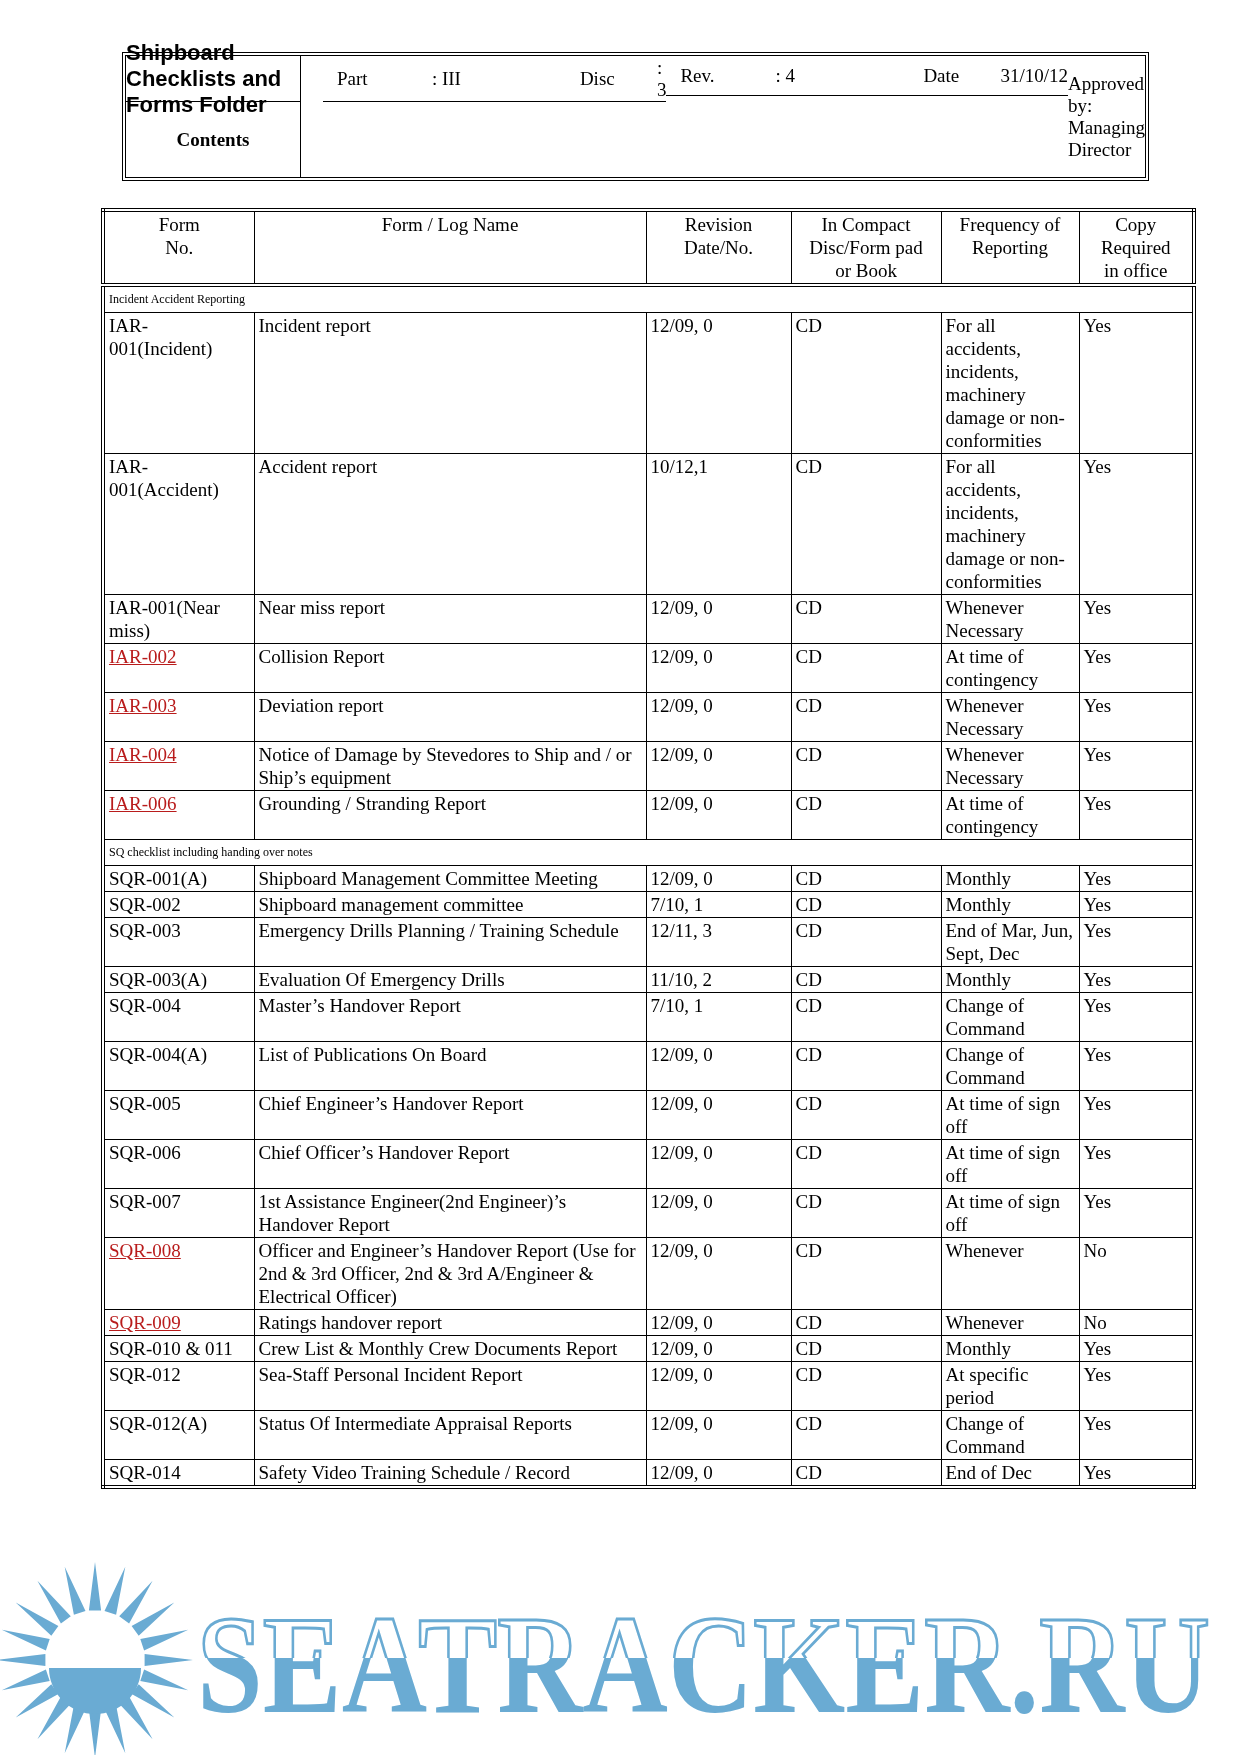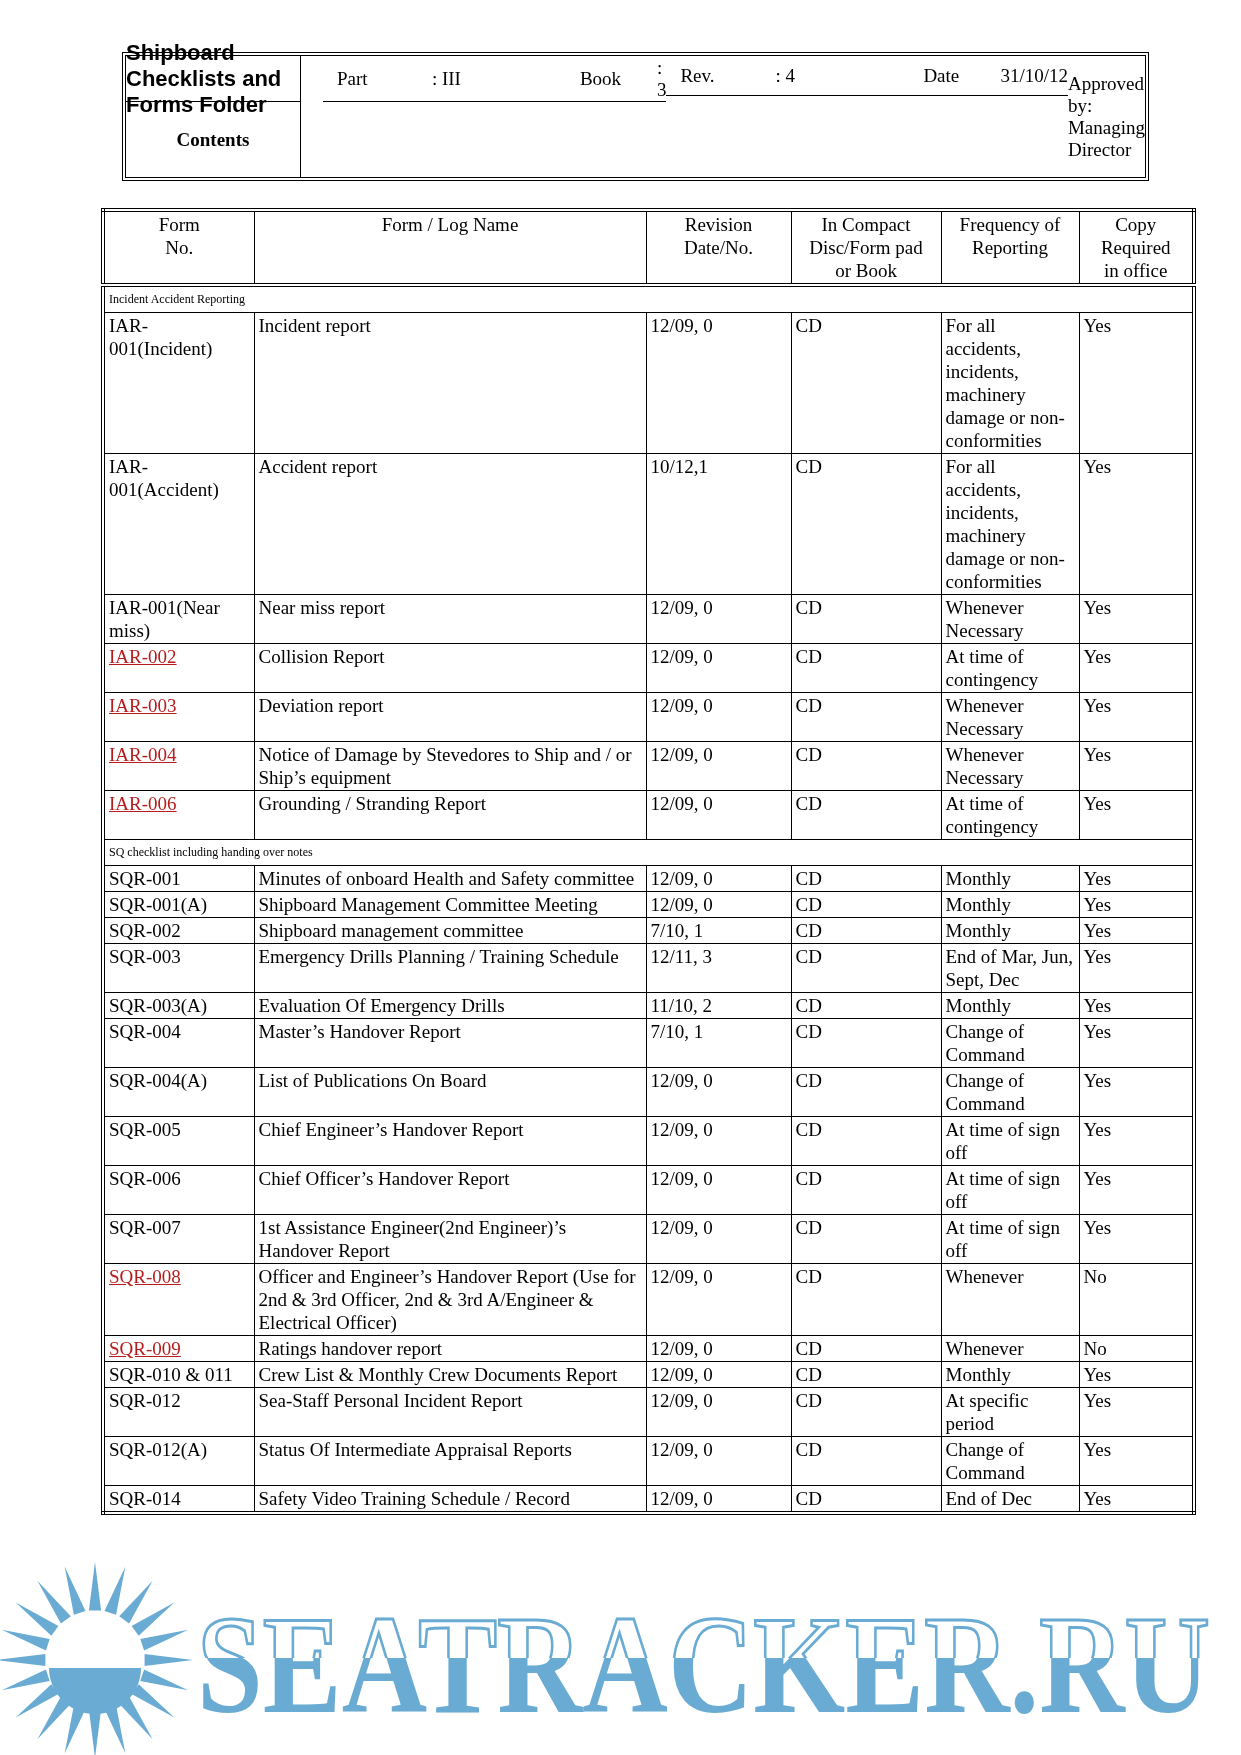--- a/index.html
+++ b/index.html
@@ -73,21 +73,21 @@
 
   <div class="hdr-box">
     <div class="hdr-left">
       <div class="hdr-title-cell">Shipboard Checklists and Forms Folder</div>
       <div class="hdr-contents-cell">Contents</div>
     </div>
     <div class="hdr-right">
       <div class="hdr-row">
         <span>Part</span>
         <span>: III</span>
-        <span>Book</span>
+        <span>Disc</span>
         <span>: 3</span>
       </div>
       <div class="hdr-row hdr-row2">
         <span>Rev.</span>
         <span>: 4</span>
         <span>Date</span>
         <span>31/10/12</span>
       </div>
       <div class="hdr-approved">Approved by: Managing Director</div>
     </div>
@@ -176,28 +176,20 @@
           <td class="c-name">Grounding / Stranding Report</td>
           <td class="c-rev">12/09, 0</td>
           <td class="c-media">CD</td>
           <td class="c-freq">At time of contingency</td>
           <td class="c-copy">Yes</td>
         </tr>
         <tr>
           <td colspan="6" class="section-row">SQ checklist including handing over notes</td>
         </tr>
         <tr>
-          <td class="c-no">SQR-001</td>
-          <td class="c-name">Minutes of onboard Health and Safety committee</td>
-          <td class="c-rev">12/09, 0</td>
-          <td class="c-media">CD</td>
-          <td class="c-freq">Monthly</td>
-          <td class="c-copy">Yes</td>
-        </tr>
-        <tr>
           <td class="c-no">SQR-001(A)</td>
           <td class="c-name">Shipboard Management Committee Meeting</td>
           <td class="c-rev">12/09, 0</td>
           <td class="c-media">CD</td>
           <td class="c-freq">Monthly</td>
           <td class="c-copy">Yes</td>
         </tr>
         <tr>
           <td class="c-no">SQR-002</td>
           <td class="c-name">Shipboard management committee</td>

